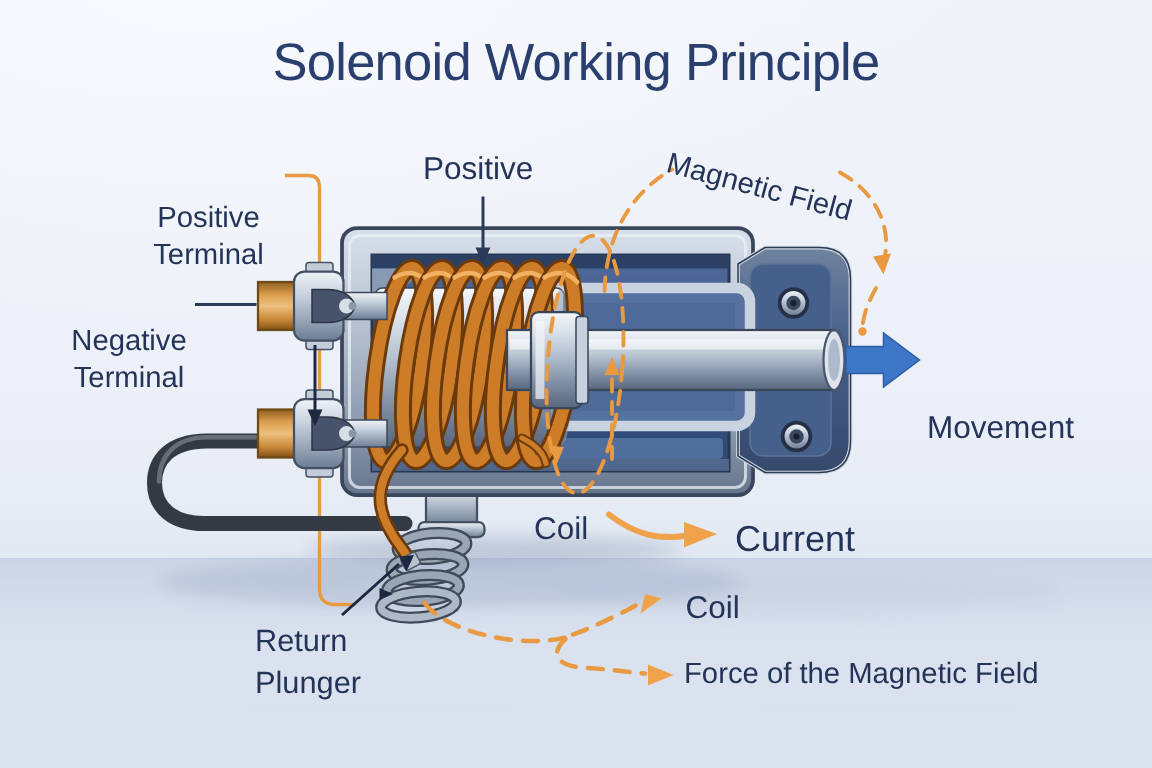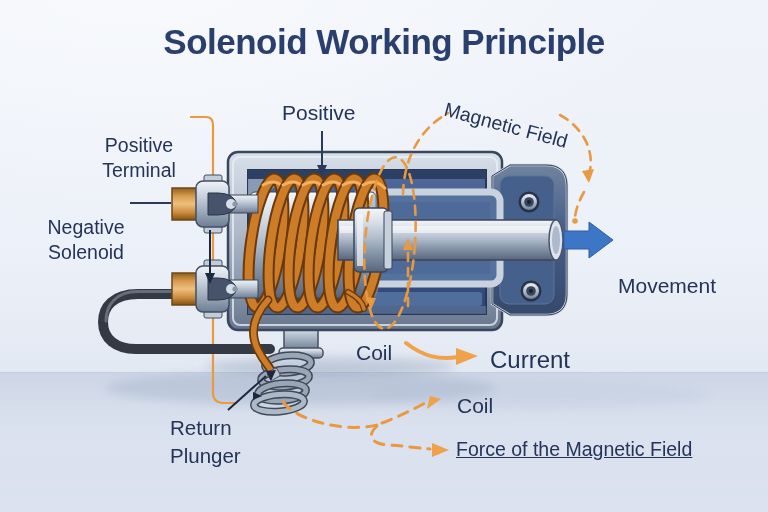--- a/index.html
+++ b/index.html
@@ -14,21 +14,21 @@
     position:absolute;left:0;top:372px;width:768px;height:140px;
     background:linear-gradient(180deg,rgba(163,177,204,.34) 0%,rgba(196,207,228,.20) 40%,rgba(213,221,238,.26) 100%);
     border-top:1px solid rgba(148,163,196,.35);
   }
   .lbl{
     position:absolute;color:#243458;font-size:20px;line-height:1.28;
     white-space:pre-line;
   }
   .title{
     position:absolute;left:0;right:0;top:22px;text-align:center;
-    font-size:35px;font-weight:700;color:#2b3f6e;letter-spacing:-.5px;
+    font-size:35px;font-weight:400;color:#2b3f6e;letter-spacing:-.5px;
   }
   .center{text-align:center;margin-top:32px;}
   svg{position:absolute;left:0;top:0;}
 </style>
 </head>
 <body>
 
 <div class="stage">
 
   <div class="floor"></div>
@@ -239,31 +239,31 @@
       <line x1="228" y1="410" x2="266" y2="376" stroke="#1c2740" stroke-width="2"></line>
       <polygon points="266,371 276,370 271,381" fill="#1c2740"></polygon>
       <polygon points="253,392 253,400 262,396" fill="#1c2740"></polygon>
     </g>
   </svg>
 
   <div class="title">Solenoid Working Principle</div>
 
   <div class="lbl center" style="left:84px;top:101px;width:110px;font-size:19.5px;">Positive Terminal</div>
 
-  <div class="lbl center" style="left:31px;top:183px;width:110px;font-size:19.5px;">Negative Solenoid</div>
+  <div class="lbl center" style="left:31px;top:183px;width:110px;font-size:19.5px;">Negative Terminal</div>
 
   <div class="lbl" style="left:282px;top:100px;font-size:21px;">Positive</div>
 
   <div class="lbl" style="left:448px;top:97px;font-size:19.5px;white-space:nowrap;transform:rotate(15deg);transform-origin:left top;">Magnetic Field</div>
 
   <div class="lbl" style="left:618px;top:226px;font-size:21px;margin-top:47px;">Movement</div>
 
   <div class="lbl" style="left:356px;top:340px;font-size:21px;">Coil</div>
 
   <div class="lbl" style="left:490px;top:345px;font-size:24px;">Current</div>
 
   <div class="lbl" style="left:457px;top:393px;font-size:21px;">Coil</div>
 
-  <div class="lbl" style="left:456px;top:437px;font-size:19.5px;white-space:nowrap;text-decoration:underline;">Force of the Magnetic Field</div>
+  <div class="lbl" style="left:456px;top:437px;font-size:19.5px;white-space:nowrap;">Force of the Magnetic Field</div>
 
   <div class="lbl" style="left:170px;top:414px;width:84px;font-size:20.5px;line-height:1.35;">Return Plunger</div>
 
 </div>
 
 </body></html>

